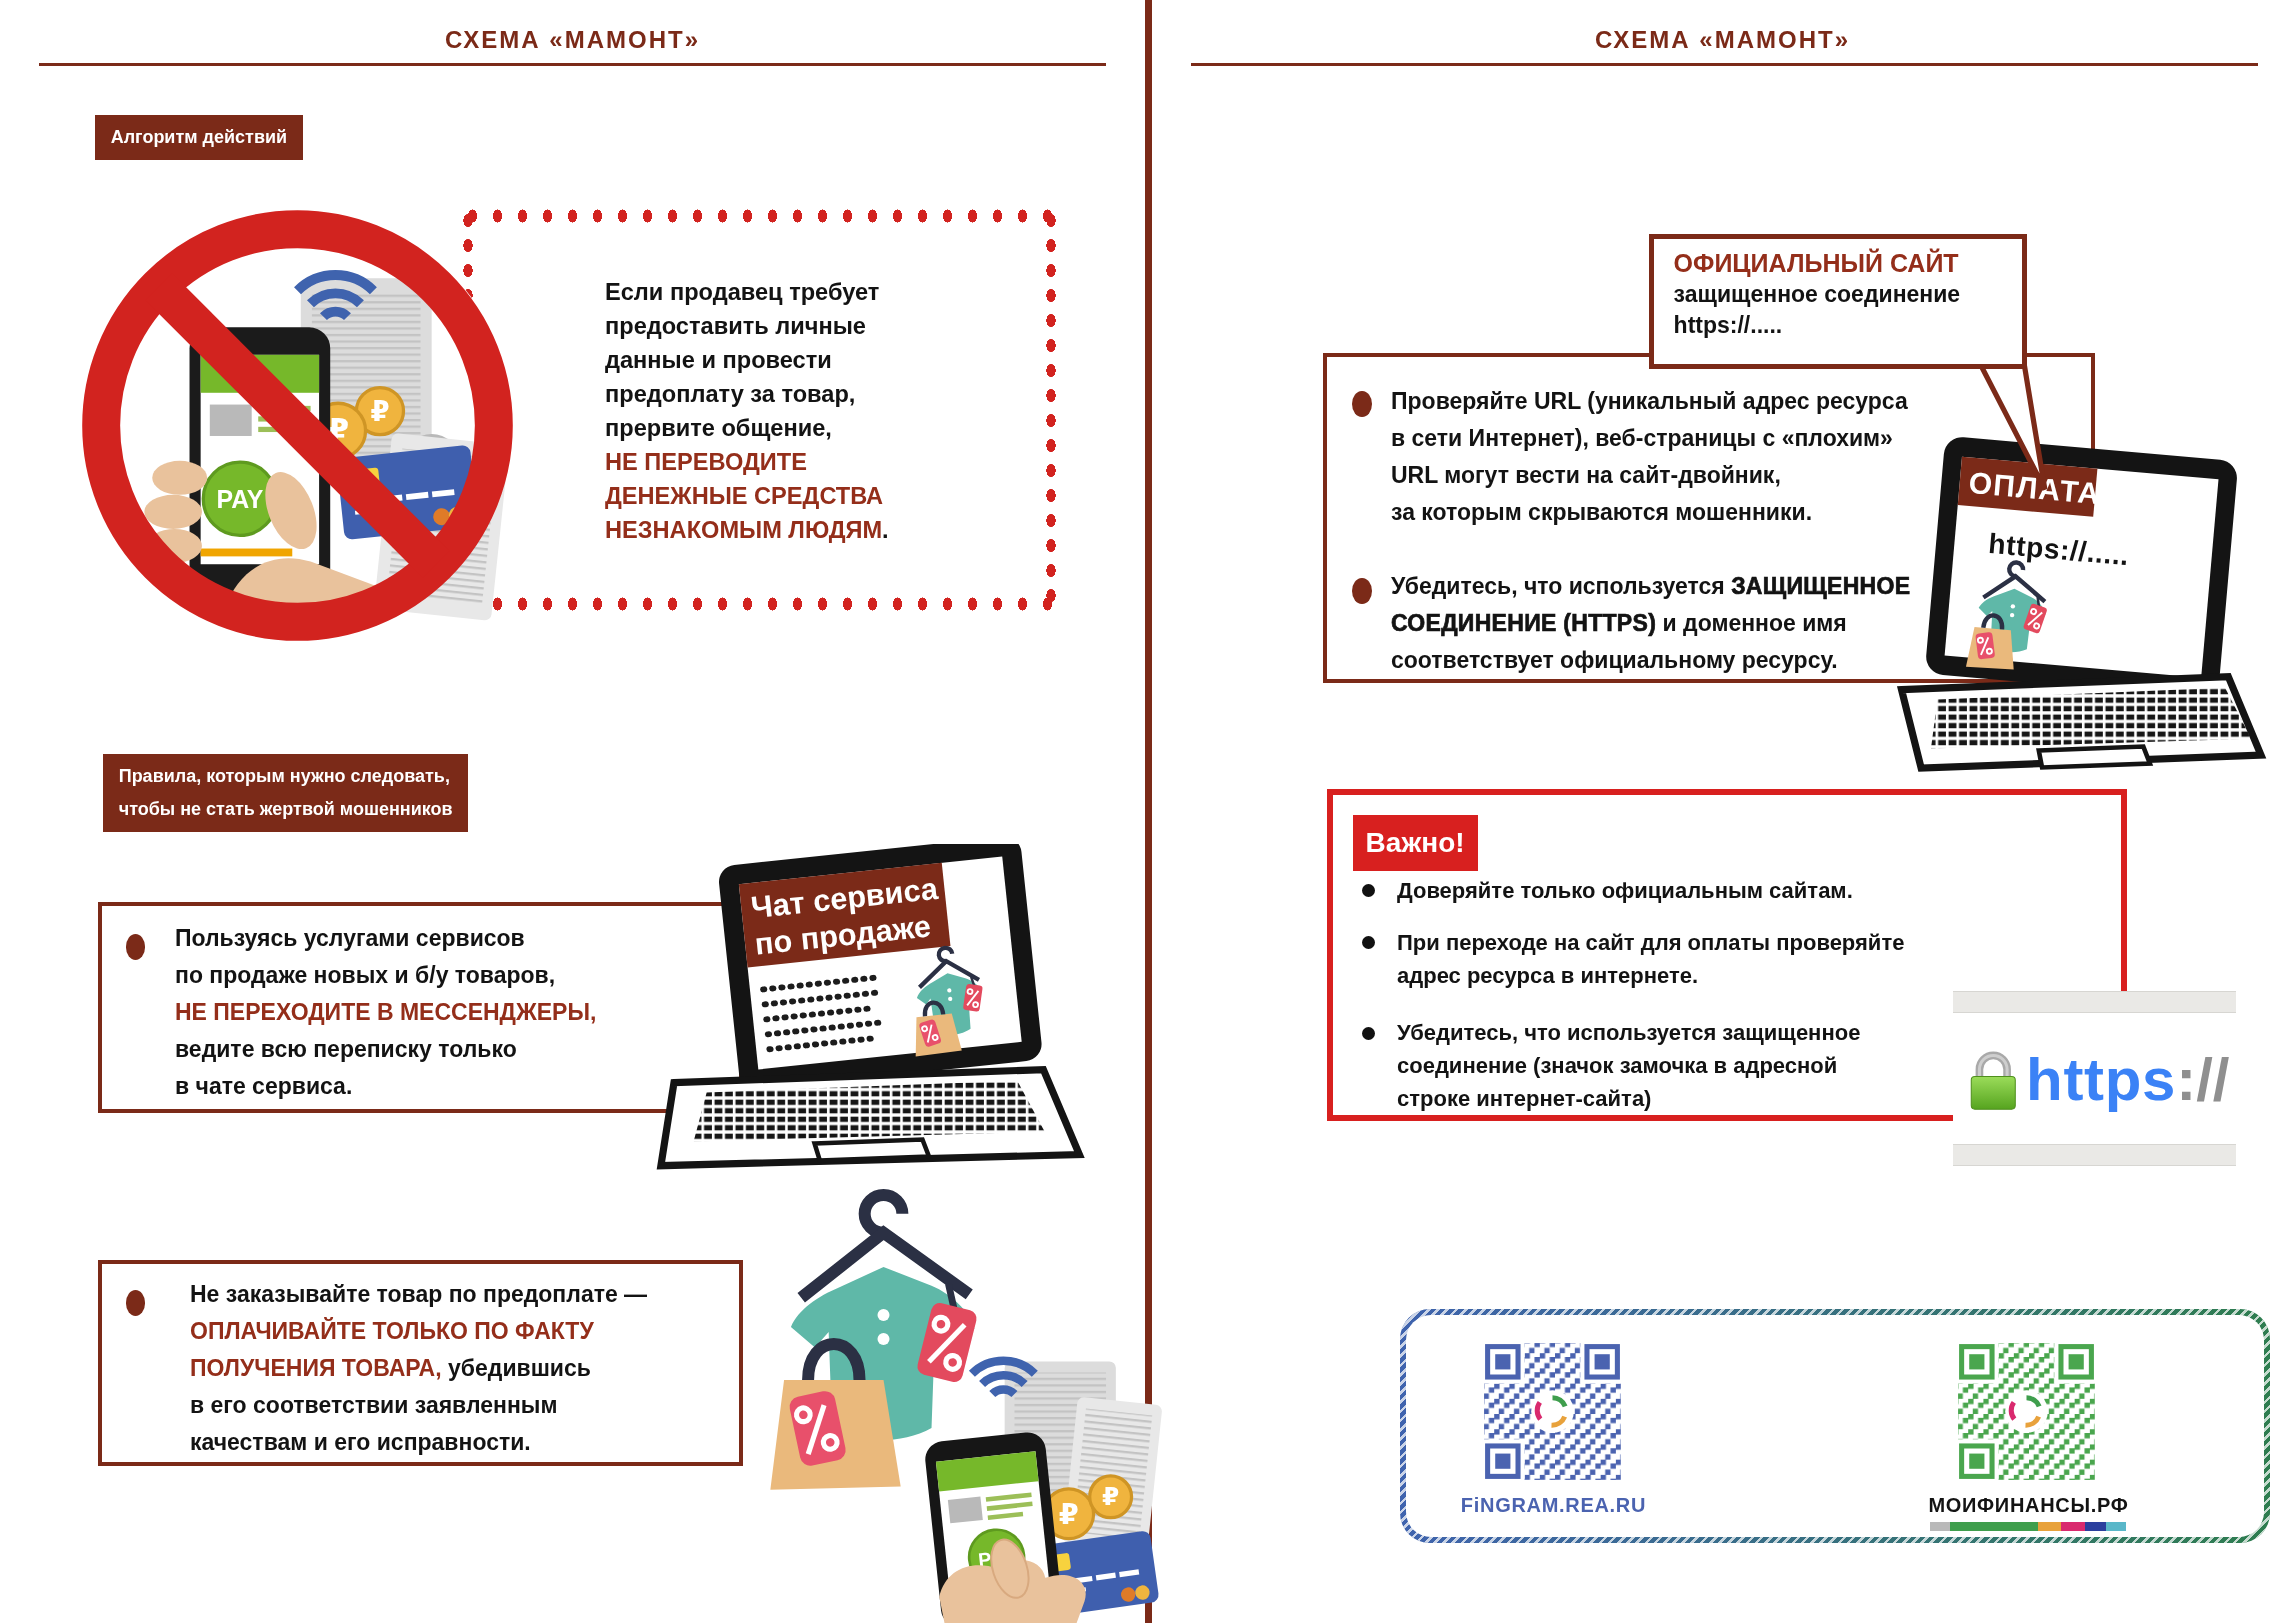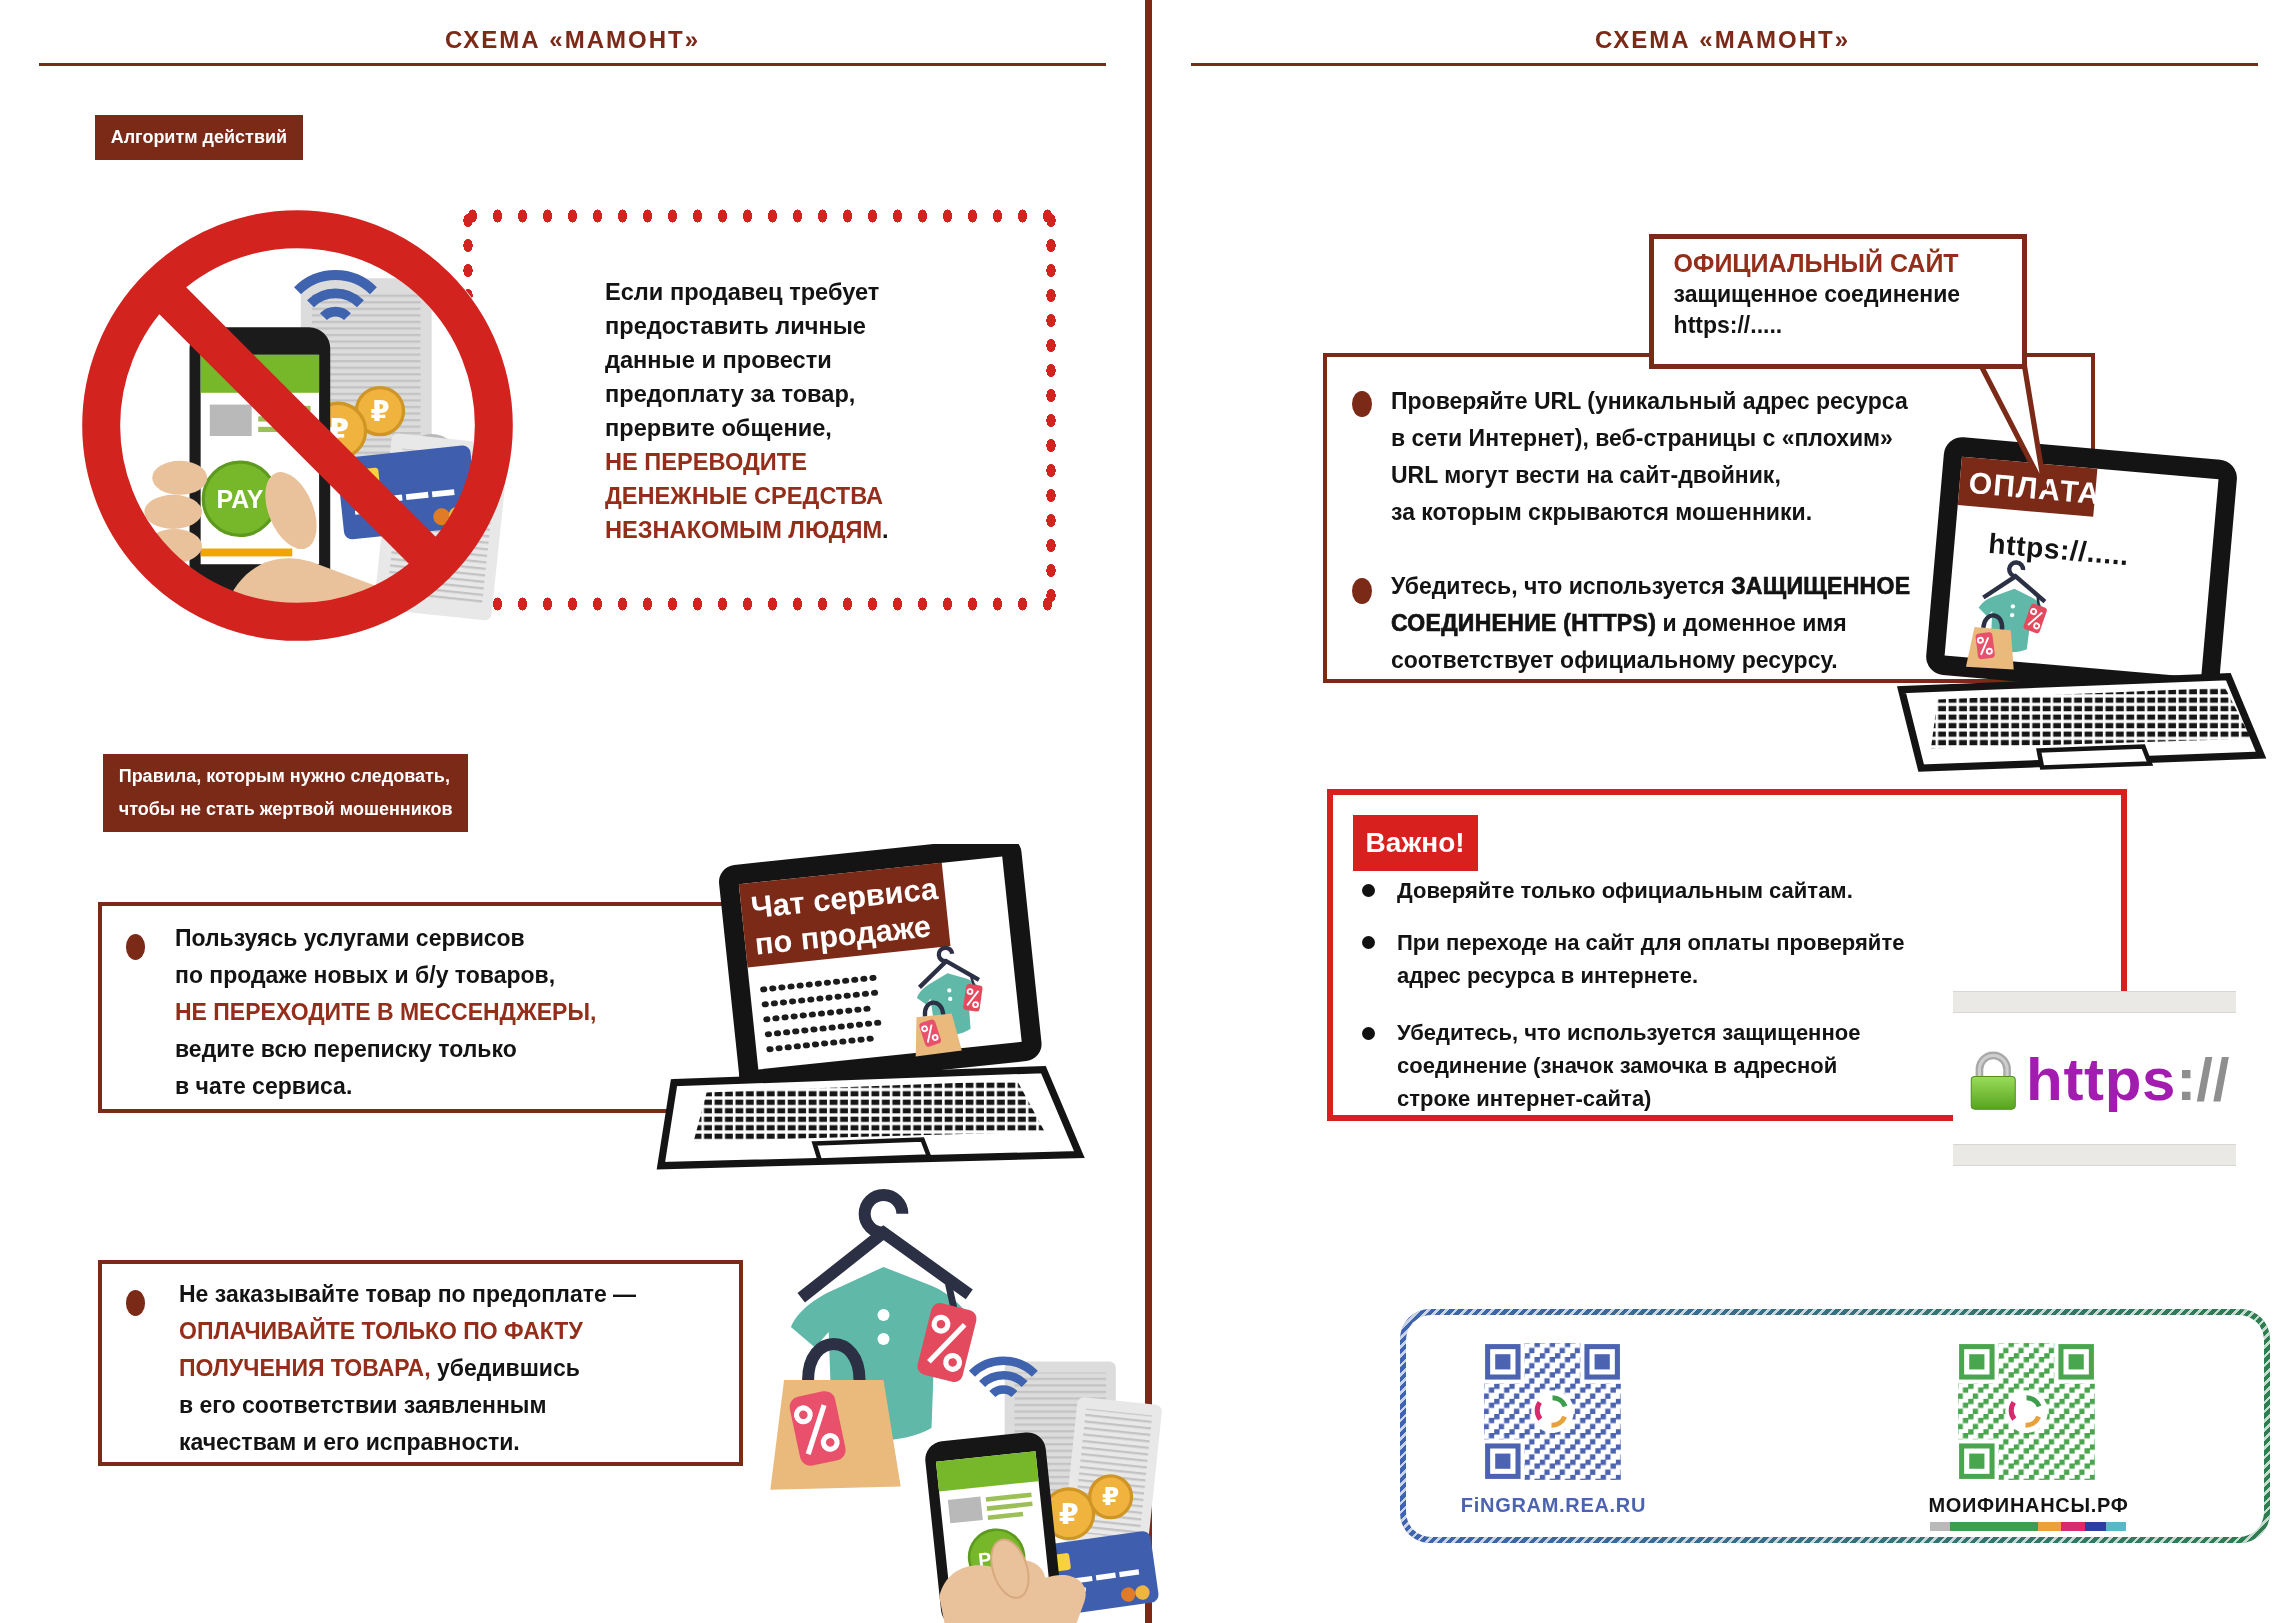--- a/index.html
+++ b/index.html
@@ -47,21 +47,21 @@
   
   .vbox{left:1327px;top:789px;width:800px;height:332px;border:6.5px solid var(--vred);background:#fff;}
   .vlabel{background:var(--vred);color:#fff;font-size:28px;line-height:34px;padding:11px 13px;display:inline-block;}
   .vitem{font-size:22px;line-height:33px;}
   .vdot{width:13px;height:13px;border-radius:50%;background:#111;}
 
   
   .lockcard{left:1953px;top:991px;width:283px;height:177px;z-index:3;background:#fff;}
   .lockstrip{left:0;width:283px;height:22px;background:#eae9e6;border-top:1.3px solid #d7d6d2;border-bottom:1.3px solid #d7d6d2;}
   .lockrow{left:6.5px;top:26px;width:270px;height:124px;display:flex;align-items:center;position:absolute;}
-  .https-g{font-size:60px;color:#a21caf;letter-spacing:0.7px;}
+  .https-g{font-size:60px;color:#3b82f6;letter-spacing:0.7px;}
   .https-r{font-size:60px;color:#8f8f8f;}
 
   
   .qrcard{left:1400px;top:1309px;width:870px;height:234px;border-radius:30px;
           background:linear-gradient(90deg,#3f63ae,#2e7d4f);}
   .qrcard:before{content:"";position:absolute;inset:0;border-radius:30px;
           background:repeating-linear-gradient(135deg,rgba(255,255,255,.72) 0 2.6px,transparent 2.6px 6.5px);}
   .qrcard-in{position:absolute;inset:5.9px;background:#fff;border-radius:25px;}
   .qr-label{font-size:20px;text-align:center;letter-spacing:0.7px;}
   .qr-label-blue{color:#4b63b0;}
@@ -241,21 +241,21 @@
     </g>
     <use href="#shopitems" x="385" y="168" width="150" height="173"></use>
   </g>
   <polygon points="35,365 600,345 655,475 15,492" fill="#fff" stroke="#141414" stroke-width="11"></polygon>
   <polygon points="85,380 560,362 602,440 65,455" fill="url(#kb)"></polygon>
   <polygon points="250,458 415,452 425,478 258,484" fill="#fff" stroke="#141414" stroke-width="7"></polygon>
 </svg>
 
 <div class="abs rulebox" style="left:98px;top:1260px;width:645px;height:206px;">
   <div class="abs bullet" style="left:23.6px;top:26px;"></div>
-  <div class="abs txt" style="left:77px;top:11.8px;width:556px;">
+  <div class="abs txt" style="left:88px;top:11.8px;width:556px;">
     <span class="pre">Не заказывайте товар по предоплате —
 </span><span class="pre em">ОПЛАЧИВАЙТЕ ТОЛЬКО ПО ФАКТУ
 ПОЛУЧЕНИЯ ТОВАРА,</span><span class="pre"> убедившись
 в его соответствии заявленным
 качествам и его исправности.</span>
   </div>
 </div>
 
 <svg class="abs" style="left:710px;top:1175px;z-index:2;" width="452" height="448" viewBox="0 0 690 685">
   <g>

